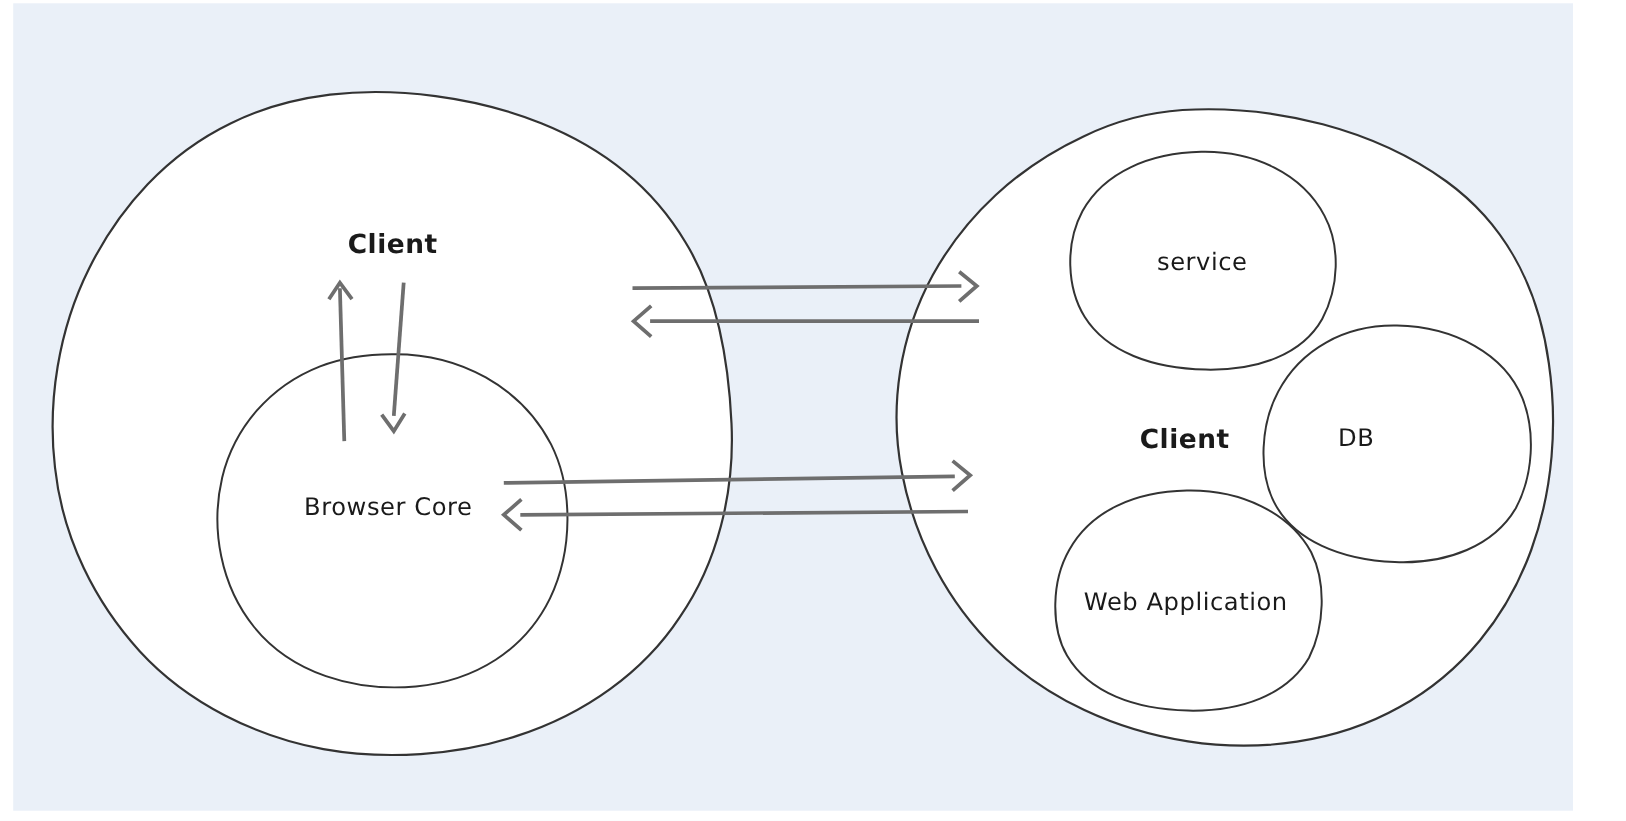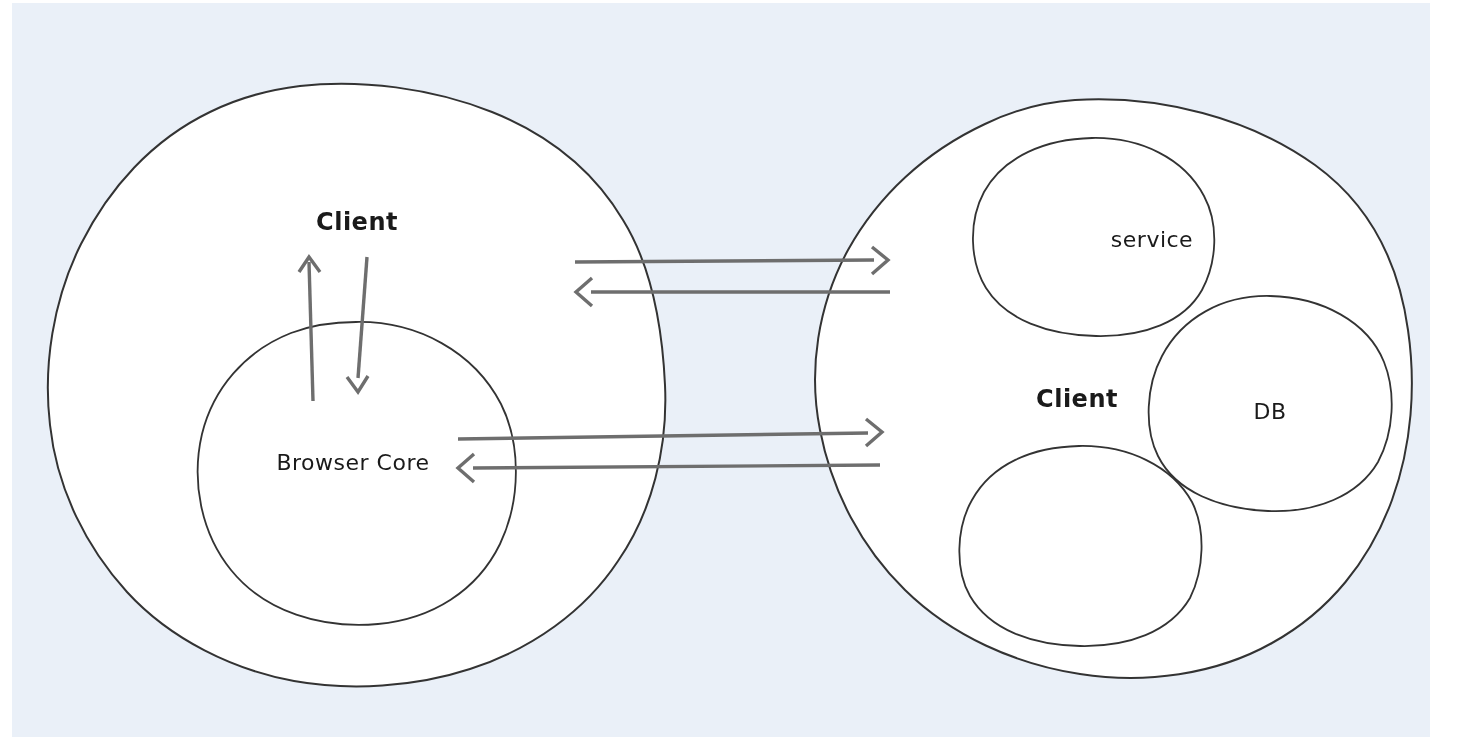--- a/index.html
+++ b/index.html
@@ -118,17 +118,18 @@
       <path class="arrow" d="M 474 454 L 458 468 L 474 482"></path>
     </g>
   </svg>
 
   <div class="label major" style="left:357px;top:222px;">Client</div>
 
   <div class="label" style="left:353px;top:462px;">Browser Core</div>
 
   <div class="label major" style="left:1077px;top:399px;">Client</div>
 
-  <div class="label" style="left:1152px;top:239px;">service</div>
+  <div class="label" style="left:1093px;top:239px;">service</div>
 
-  <div class="label" style="left:1270px;top:399px;margin-top:12px;">DB</div>
+  <div class="label" style="left:1233px;top:399px;">DB</div>
 
+  <div class="label" style="left:1078px;top:548px;">Web Application</div>
 </div>
 
 </body></html>

